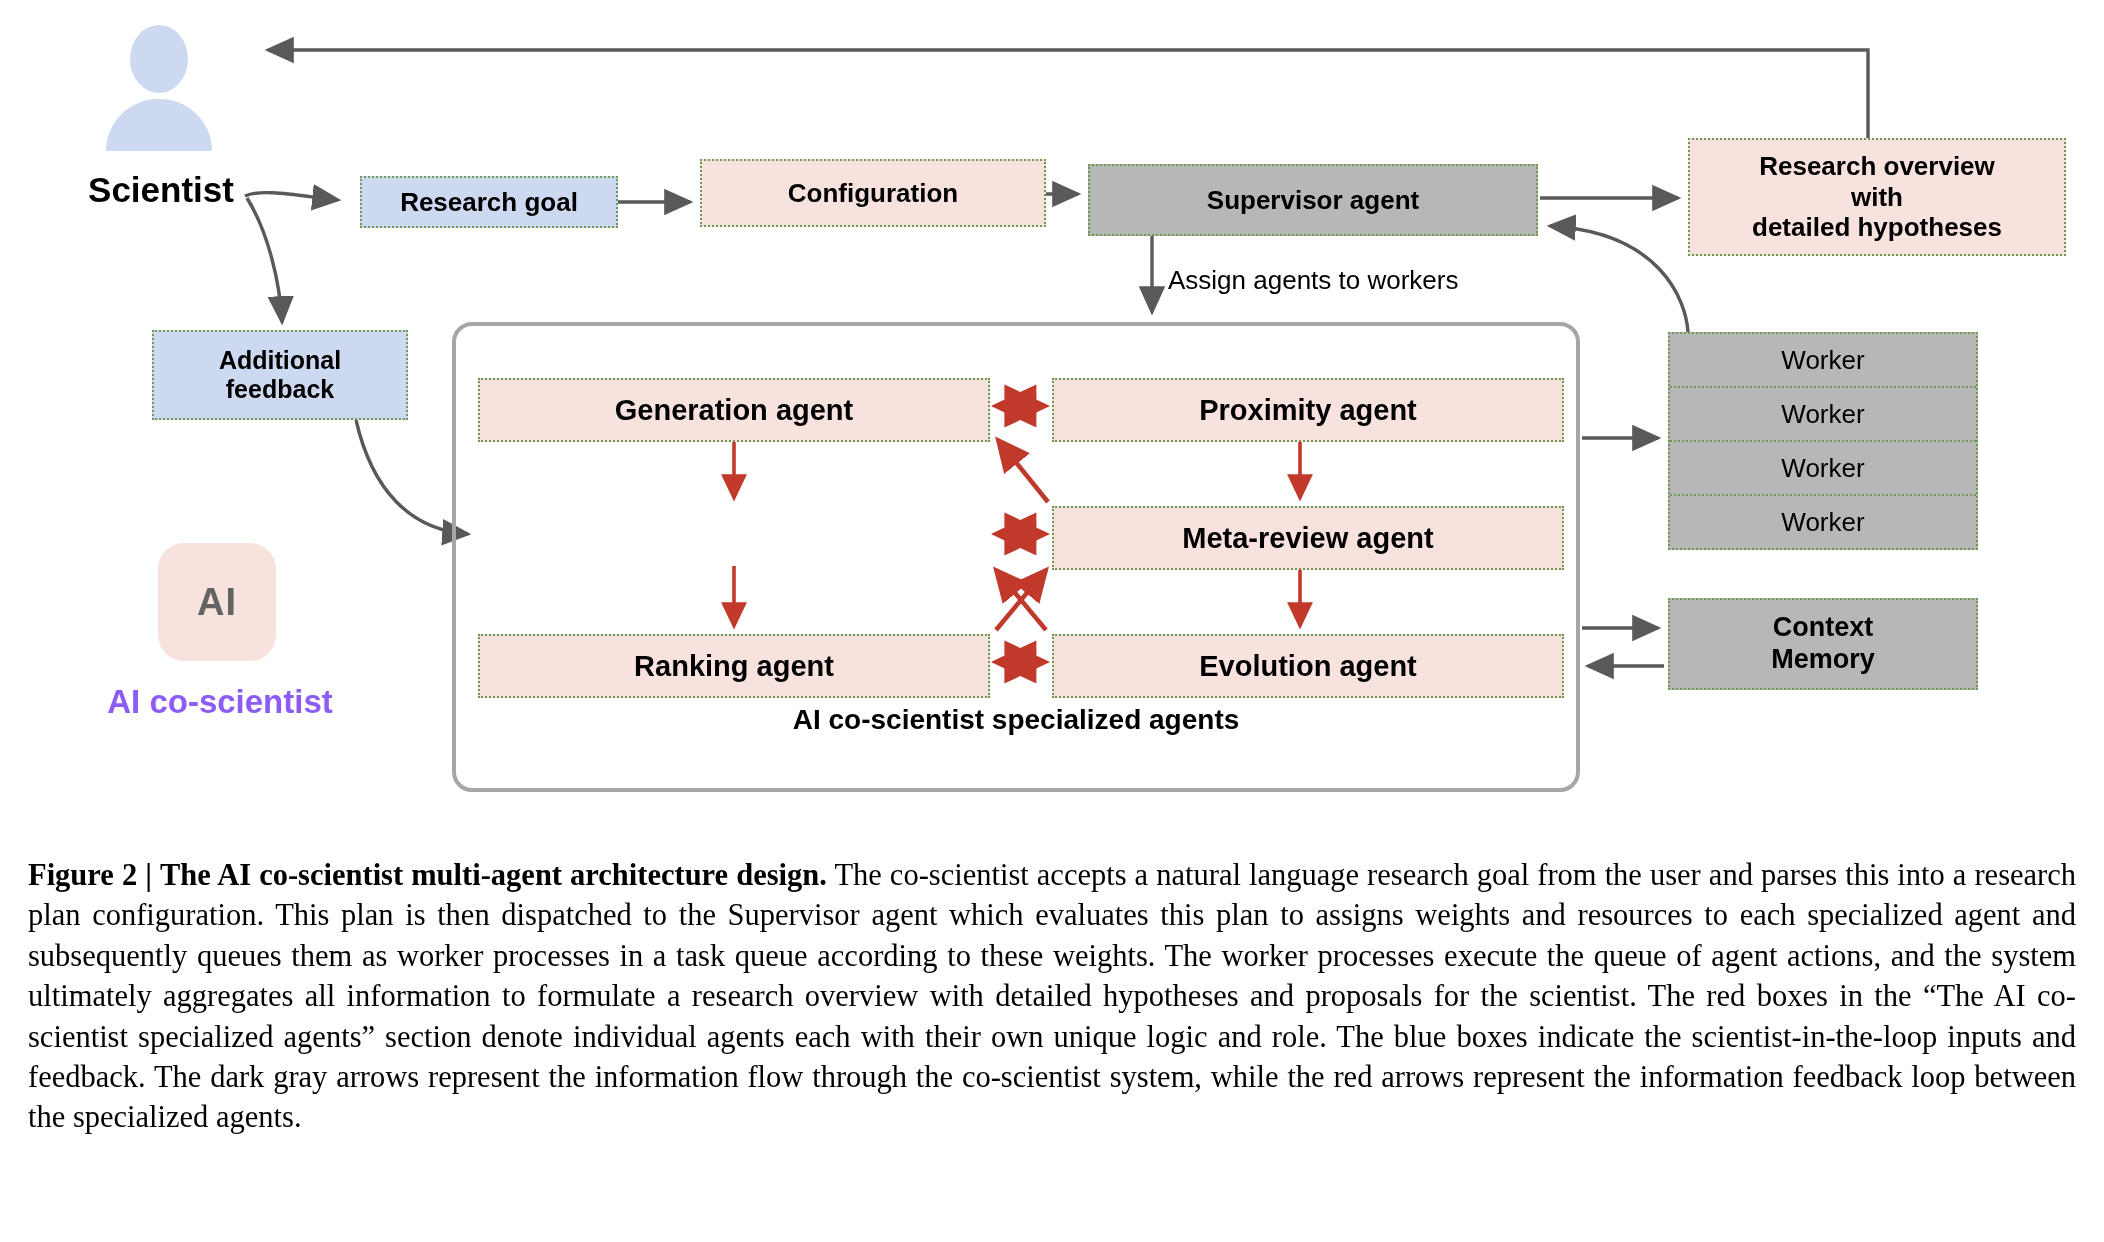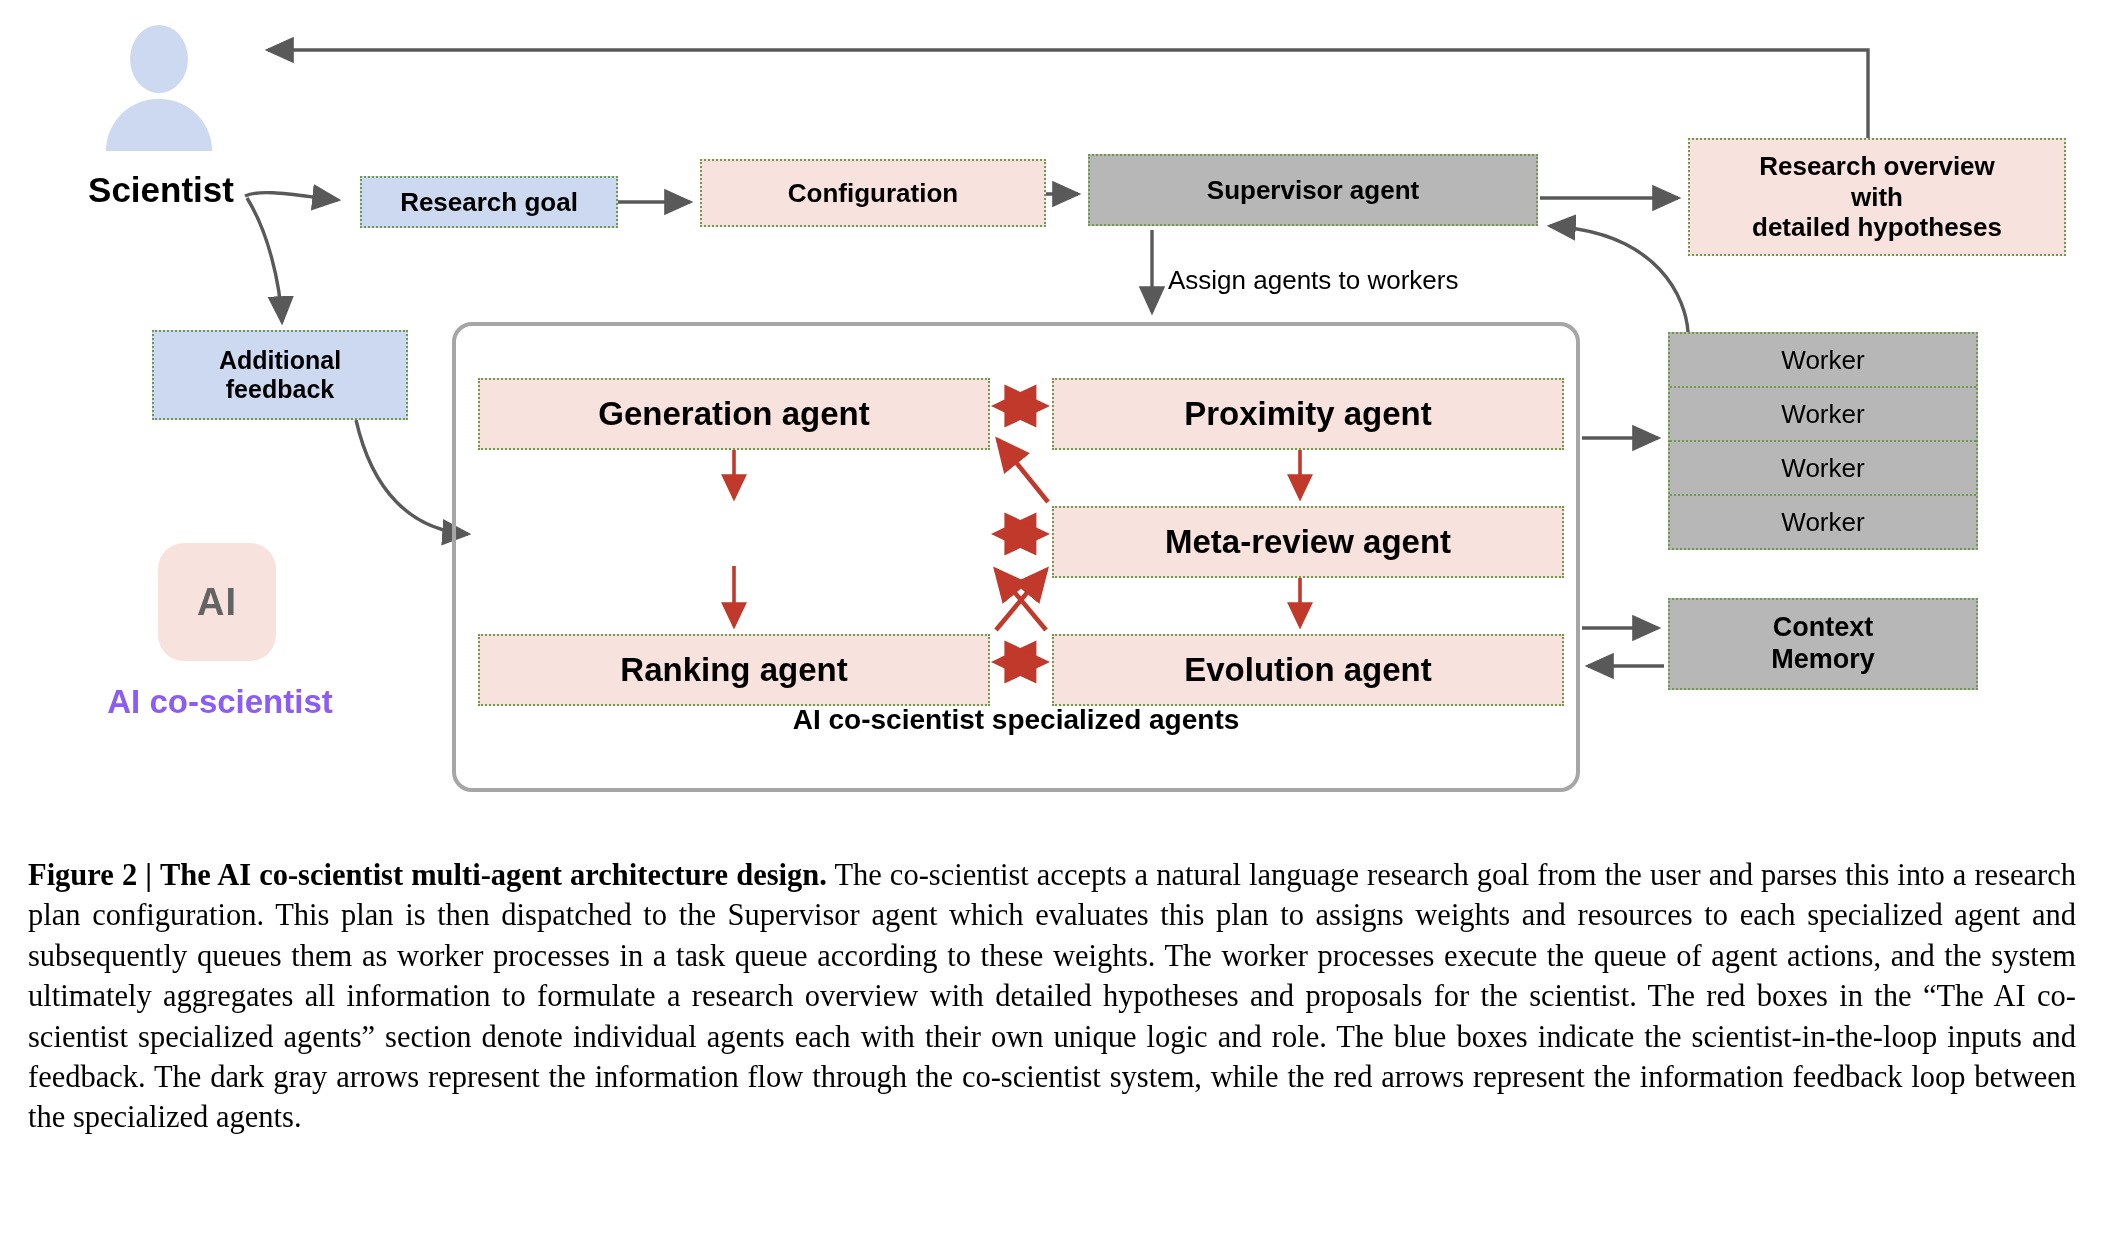--- a/index.html
+++ b/index.html
@@ -98,21 +98,21 @@
     width: 360px;
     text-align: center;
     font-size: 33px;
     font-weight: bold;
     color: #8b5cf6;
   }
 
   
   #node-research-goal  { left: 348px;  top: 176px; width: 258px; height: 52px; font-size: 26px; margin-left: 12px; }
   #node-configuration  { left: 700px;  top: 159px; width: 346px; height: 68px; font-size: 26px; }
-  #node-supervisor     { left: 1088px; top: 154px; width: 450px; height: 72px; font-size: 26px; }
+  #node-supervisor     { left: 1088px; top: 164px; width: 450px; height: 72px; font-size: 26px; }
   #node-research-overview { left: 1688px; top: 138px; width: 378px; height: 118px; font-size: 26px; flex-direction: column; }
   #node-additional-feedback { left: 152px; top: 330px; width: 256px; height: 90px; font-size: 25px; flex-direction: column; }
 
   
   #node-worker-stack {
     position: absolute;
     left: 1668px; top: 332px;
     width: 310px; height: 218px;
     background: #b7b7b7;
     border: 2px dotted #6f9a4e;
@@ -154,26 +154,26 @@
     font-size: 28px;
     font-weight: bold;
     color: #000;
   }
 
   .agent-box {
     position: absolute;
     display: flex;
     align-items: center;
     justify-content: center;
-    font-size: 33px;
+    font-size: 29px;
     font-weight: bold;
     color: #000;
     background: #f8e2de;
     border: 2px dotted #6f9a4e;
-    height: 72px;
+    height: 64px;
   }
   .agent-left  { left: 478px; width: 512px; }
   .agent-right { left: 1052px; width: 512px; }
   .row1 { top: 378px; }
   .row2 { top: 506px; }
   .row3 { top: 634px; }
 
   #label-assign {
     position: absolute;
     left: 1168px; top: 265px;

